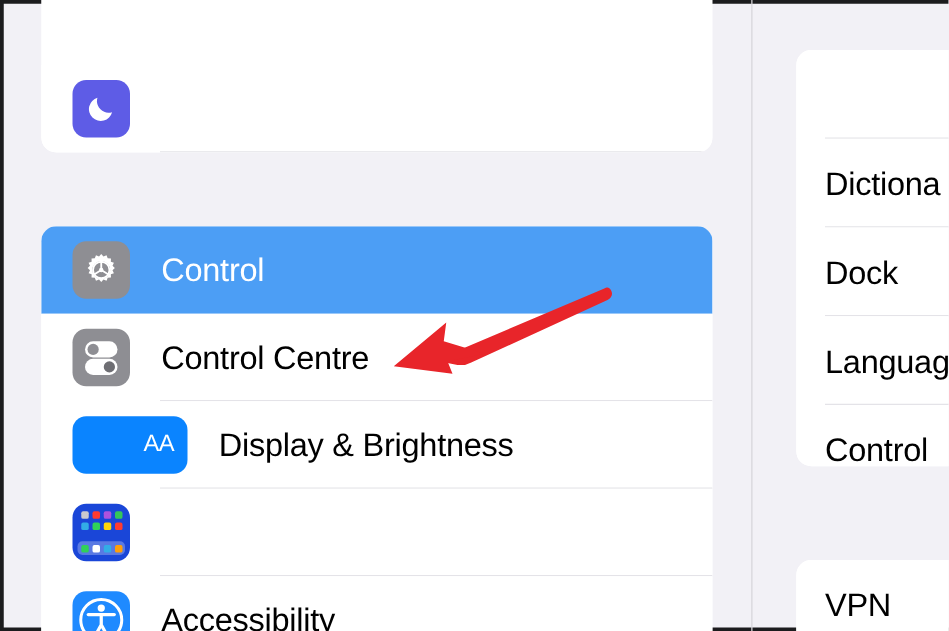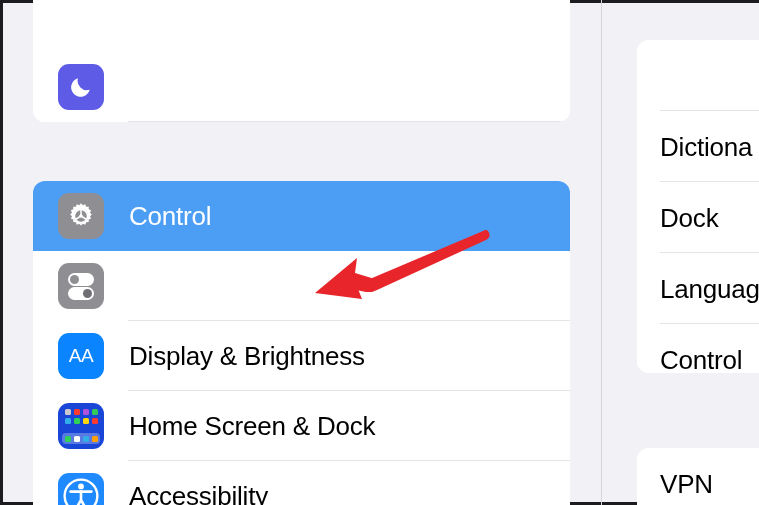--- a/index.html
+++ b/index.html
@@ -114,21 +114,21 @@
     display: flex;
     align-items: center;
     justify-content: center;
     overflow: hidden;
   }
   .icon svg { display: block; }
 
   .ic-dnd        { background: #5e5ce6; }
   .ic-general    { background: #8e8e93; }
   .ic-control    { background: #8e8e93; }
-  .ic-display    { background: #0a84ff; }
+  .ic-display    { background: #0a84ff; padding-left: 46px; }
   .ic-home       { background: #1a46d8; }
   .ic-access     { background: #1f8aff; }
 
   
   .hs-grid {
     position: absolute;
     left: 5px; top: 6px;
     width: 36px;
     display: flex;
     flex-direction: column;
@@ -235,20 +235,21 @@
 
     <div class="row">
       <span class="icon ic-control">
         <span class="cc-toggle cc-top">
             <span class="knob"></span>
           </span>
         <span class="cc-toggle cc-bot">
             <span class="knob"></span>
           </span>
       </span>
+      <span class="row-label">Control Centre</span>
       <span class="row-sep"></span>
     </div>
 
     <div class="row">
       <span class="icon ic-display">
         <span class="aa-text">AA</span>
       </span>
       <span class="row-label">Display &amp; Brightness</span>
       <span class="row-sep"></span>
     </div>
@@ -269,21 +270,20 @@
             <span class="hs-dot" style="background:#ff3b30"></span>
           </span>
         </span>
         <span class="hs-dock">
           <span class="hs-dot" style="background:#30d158"></span>
           <span class="hs-dot" style="background:#ffffff"></span>
           <span class="hs-dot" style="background:#32ade6"></span>
           <span class="hs-dot" style="background:#ff9f0a"></span>
         </span>
       </span>
-      <span class="row-label">Home Screen &amp; Dock</span>
       <span class="row-sep"></span>
     </div>
 
     <div class="row no-sep">
       <span class="icon ic-access">
         <svg width="40" height="40" viewBox="0 0 40 40" aria-hidden="true">
           <circle cx="20" cy="20" r="16.4" fill="none" stroke="#ffffff" stroke-width="2.4"></circle>
           <circle cx="20" cy="10.4" r="2.9" fill="#ffffff"></circle>
           <path d="M9.6 15.6h20.8" stroke="#ffffff" stroke-width="2.6" stroke-linecap="round"></path>
           <path d="M20 15.6v8.2 M20 23.8l-4.6 8.4 M20 23.8l4.6 8.4" stroke="#ffffff" stroke-width="2.6" stroke-linecap="round" fill="none"></path>

